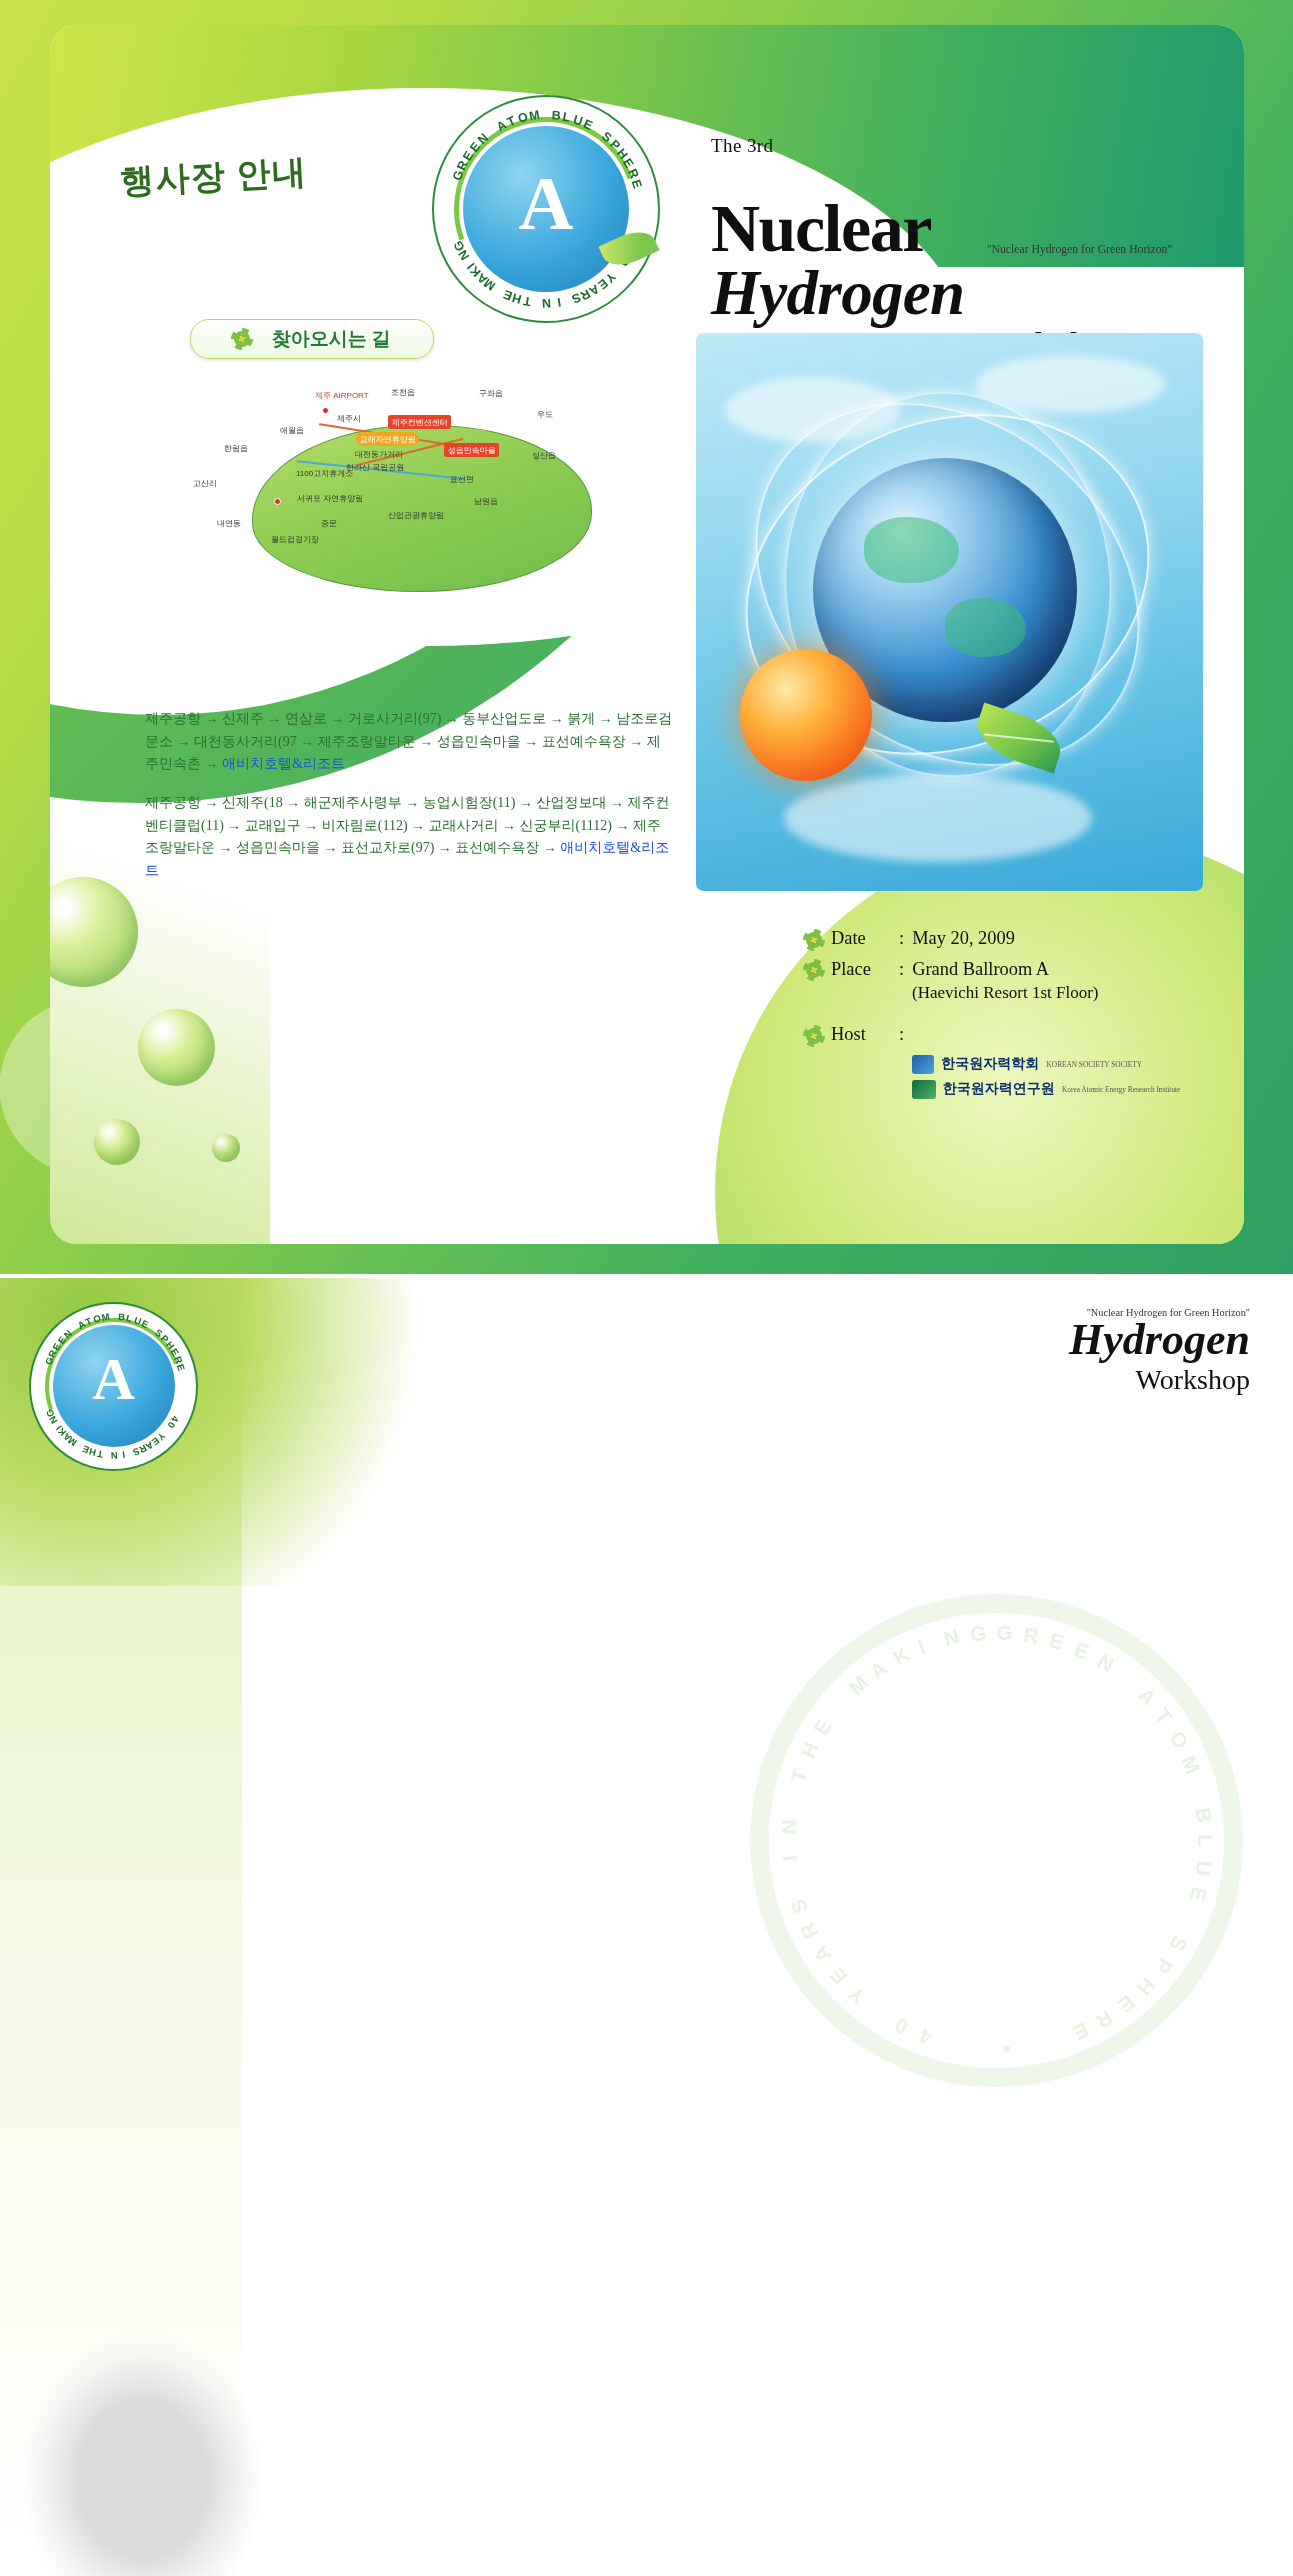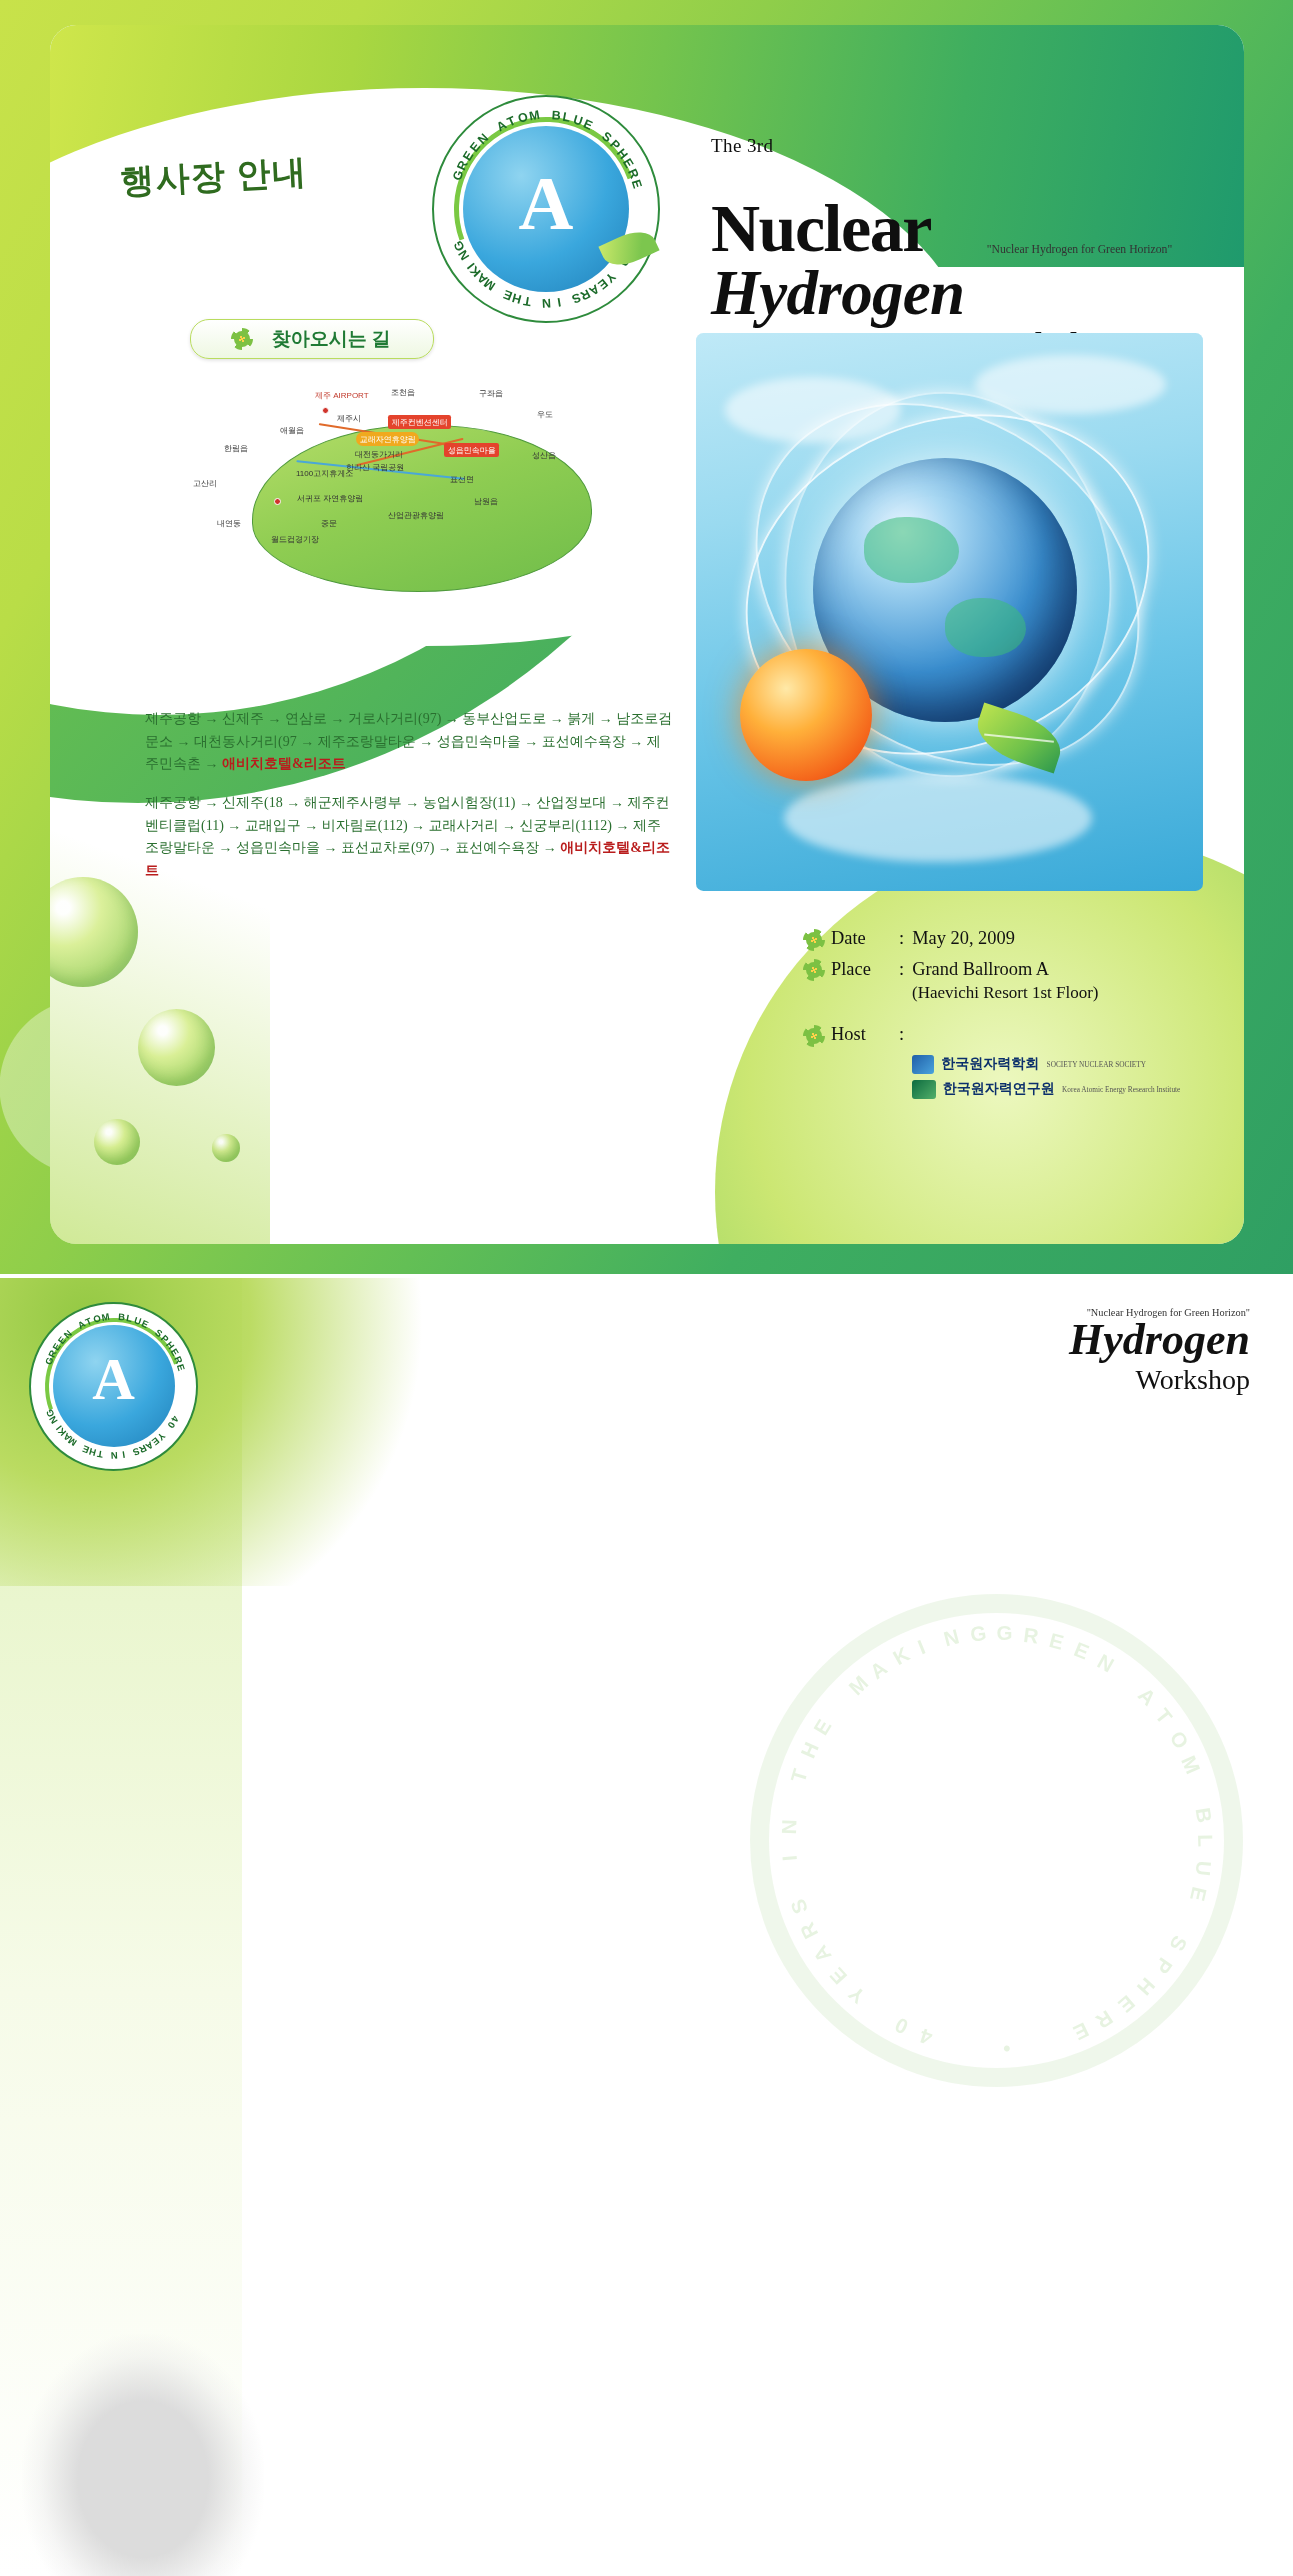--- a/index.html
+++ b/index.html
@@ -67,21 +67,21 @@
   .mapline{position:absolute;background:#e06a2a;height:2.2px;border-radius:1.5px;}
   .mapline.b{background:#4aa7d8;}
   .maptag{position:absolute;font-size:8px;color:#333;background:transparent;white-space:nowrap;}
   .maptag.red{color:#c0392b;}
   .maptag.box{background:#e4432c;color:#fff;padding:1.5px 3.7px;border-radius:2.2px;font-size:8px;}
   .maptag.boxy{background:#f0a91e;color:#fff;padding:1.5px 3.7px;border-radius:7px;font-size:8px;}
   .mapdot{position:absolute;width:5.1px;height:5.1px;border-radius:50%;background:#d0342c;border:0.7px solid #fff;}
 
   .routes{position:absolute;left:95px;top:683px;width:529px;color:#2a6f2f;font-size:14px;line-height:1.62;
     font-family:"Liberation Serif",serif;}
-  .routes .hl{color:#b91c1c;font-weight:bold;}
+  .routes .hl{color:#1d4ed8;font-weight:normal;}
   .routes .blk{margin-bottom:16px;}
 
   .globe-panel{position:absolute;left:646px;top:308px;width:507px;height:558px;border-radius:7.3px;overflow:hidden;
     background:linear-gradient(170deg,#bfe9f7 0%,#9adaf0 30%,#6cc6e8 60%,#39a9d8 100%);}
   .cloud{position:absolute;border-radius:50%;background:rgba(255,255,255,.55);filter:blur(4.4px);}
   .globe{position:absolute;left:117px;top:125px;width:264px;height:264px;border-radius:50%;
     background:radial-gradient(circle at 34% 28%,#eaf6ff 0%,#a9d8f3 18%,#3a8fd0 55%,#123f7a 100%);
     box-shadow:0 0 37px rgba(255,255,255,.65), inset -13.2px -16px 44px rgba(4,22,60,.55);}
   .globe .land{position:absolute;border-radius:45% 55% 50% 48%;background:rgba(60,190,120,.55);}
   .orbit{position:absolute;left:44px;top:88px;width:411px;height:323px;border:2.9px solid rgba(255,255,255,.8);
@@ -295,21 +295,21 @@
       <div class="infosub">(Haevichi Resort 1st Floor)</div>
       <div class="inforow">
         <span class="ic"><span class="flower"></span></span>
         <span class="k">Host</span>
         <span class="c">:</span>
       </div>
       <div class="hosts">
         <div class="host-line">
           <span class="kslogo"></span>
           <span>한국원자력학회</span>
-          <span class="sub">SOCIETY NUCLEAR SOCIETY</span>
+          <span class="sub">KOREAN SOCIETY SOCIETY</span>
         </div>
         <div class="host-line">
           <span class="kaeri"></span>
           <span>한국원자력연구원</span>
           <span class="sub">Korea Atomic Energy Research Institute</span>
         </div>
       </div>
     </div>
   </div>
 </div>

